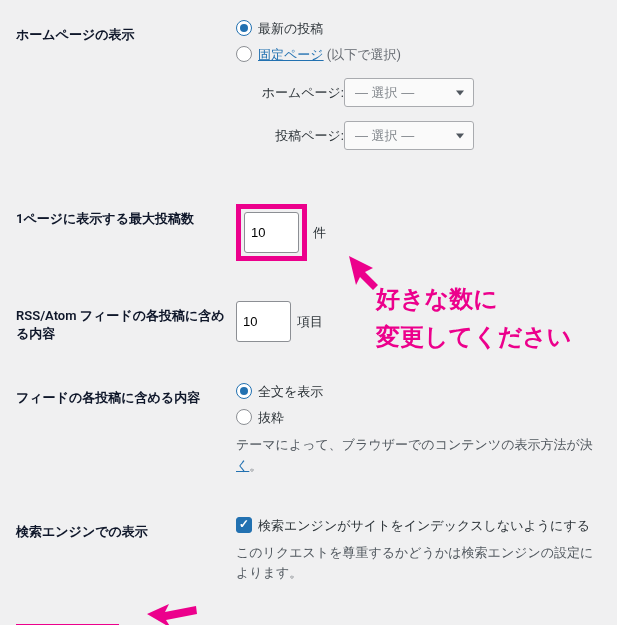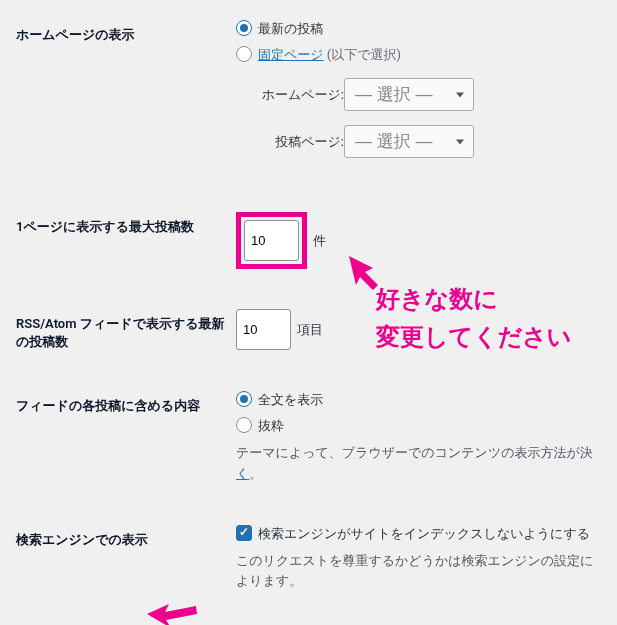--- a/index.html
+++ b/index.html
@@ -69,21 +69,21 @@
     .sub-row { display: flex; align-items: center; margin-top: 14px; margin-bottom: 14px; padding-left: 24px; }
     .sub-label { text-align: right; width: 84px; }
     select.dropdown {
       appearance: none;
       border: 1px solid #8c8f94;
       background: #fff;
       color: #50575e;
       padding: 6px 27px 6px 10px;
       border-radius: 3px;
       width: 130px;
-      font-size: 17px;
+      font-size: 13px;
     }
     .select-wrap { position: relative; display: inline-block; }
     .select-wrap::after {
       content: "";
       position: absolute;
       right: 10px; top: 50%;
       transform: translateY(-50%);
       border-left: 4px solid transparent;
       border-right: 4px solid transparent;
       border-top: 5px solid #50575e;
@@ -188,21 +188,21 @@
       <div class="inline-field">
         <span class="highlight-box">
           <input class="number" type="text" value="10" style="">
         </span>
         <span>件</span>
       </div>
     </div>
   </div>
 
   <div class="form-row">
-    <div class="row-label">RSS/Atom フィードで表示する最新の投稿数</div>
+    <div class="row-label">RSS/Atom フィードの各投稿に含める内容</div>
     <div class="row-content">
       <div class="inline-field">
         <input class="number" type="text" value="10" style="">
         <span>項目</span>
       </div>
     </div>
   </div>
 
   <div class="form-row">
     <div class="row-label">フィードの各投稿に含める内容</div>

